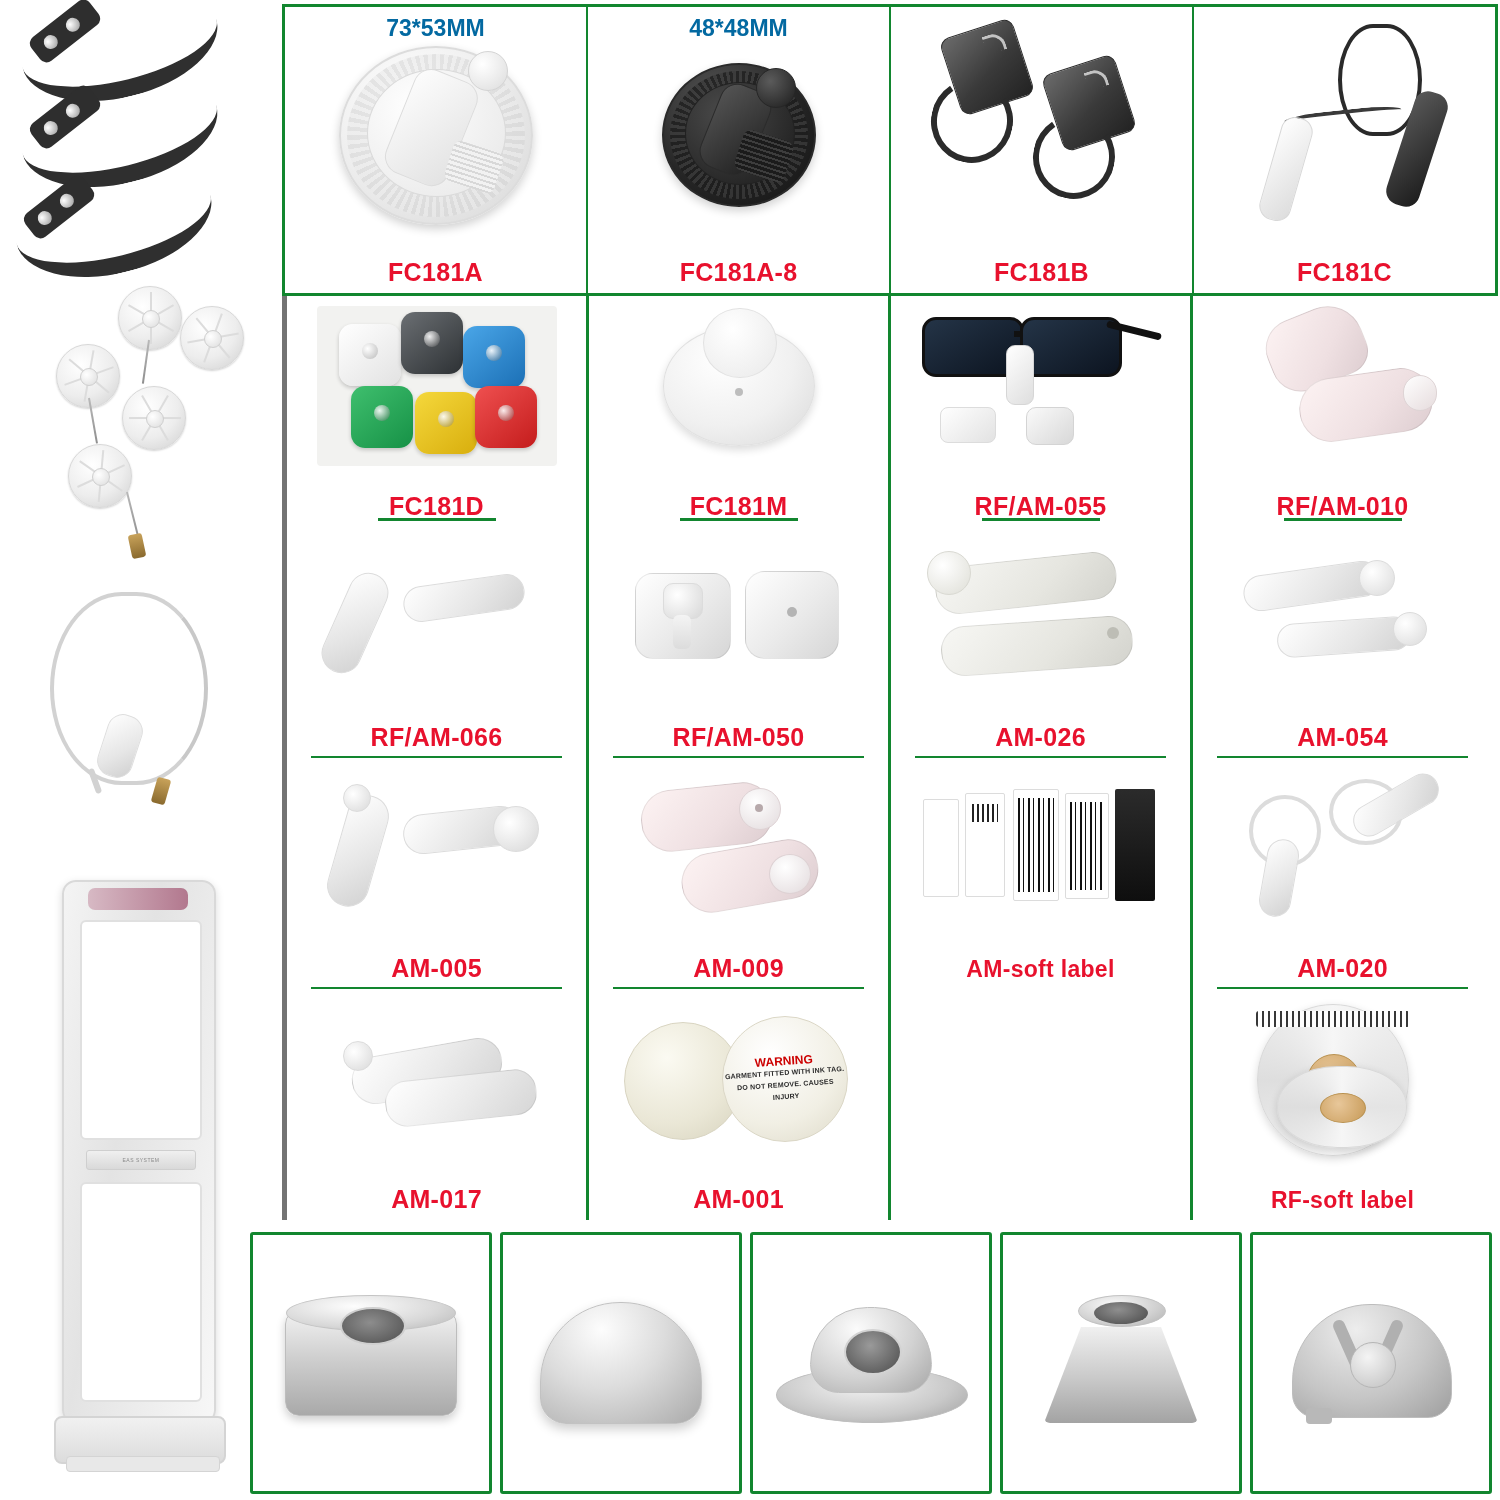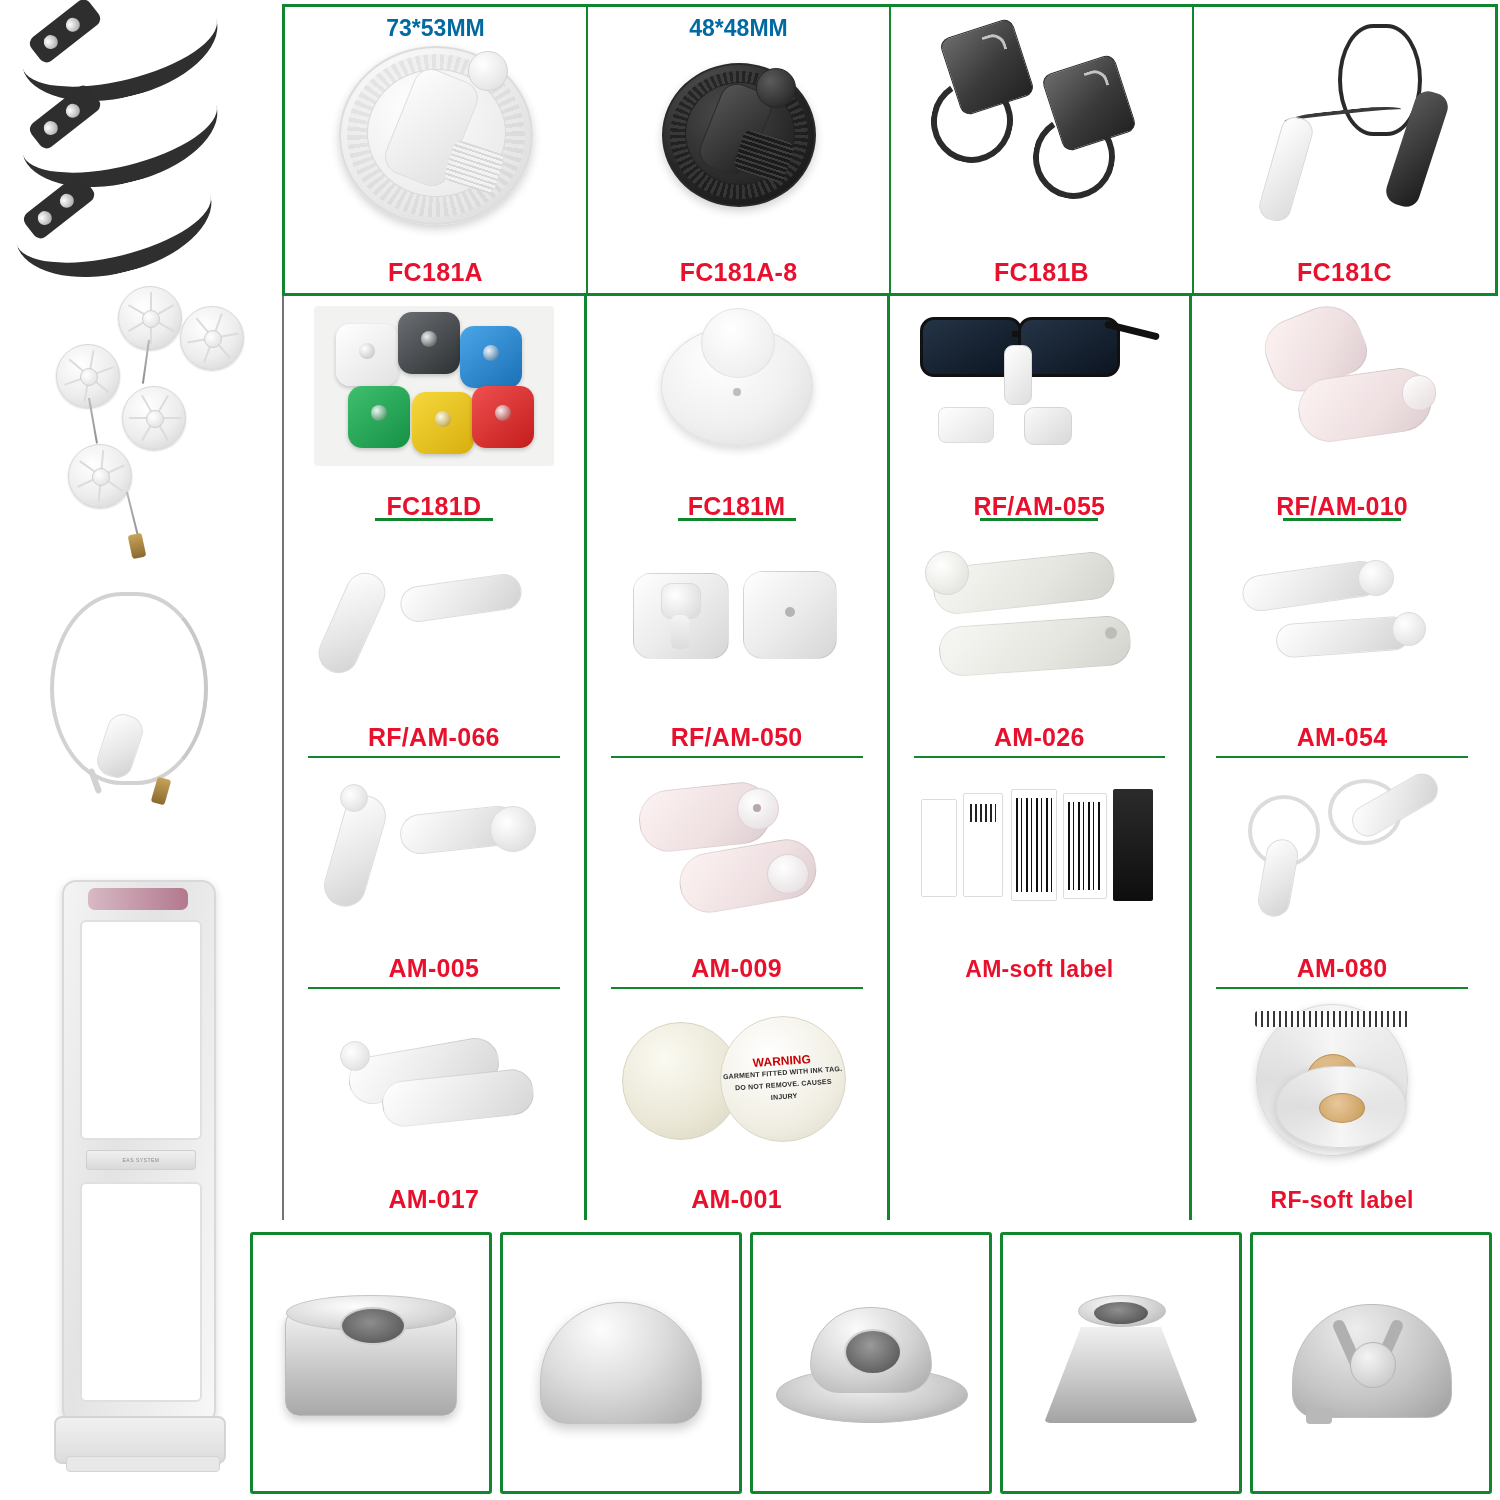--- a/index.html
+++ b/index.html
@@ -77,21 +77,21 @@
     border:3px solid #12862f;display:flex;background:#fff;
   }
   .grid-top .cell{flex:1;position:relative;border-right:2px solid #12862f;}
   .grid-top .cell:last-child{border-right:none;}
 
   .grid-mid{
     position:absolute;left:282px;top:296px;width:1210px;height:924px;display:flex;
   }
   .col{flex:1;position:relative;border-right:3px solid #12862f;}
   .col:last-child{border-right:none;}
-  .col.first{border-left:2px solid #737373;}
+  .col.first{border-left:5px solid #737373;}
   .cellm{position:relative;height:231px;}
 
   .prod{position:absolute;left:0;right:0;top:0;bottom:52px;display:flex;align-items:center;justify-content:center;}
   .cap{
     position:absolute;left:0;right:0;bottom:6px;text-align:center;
     color:#e8112d;font-weight:bold;font-size:25px;letter-spacing:.3px;
   }
   .cap.small{font-size:23px;}
   .dim{
     position:absolute;left:0;right:0;top:8px;text-align:center;color:#0369a1;font-weight:bold;font-size:23px;
@@ -589,21 +589,21 @@
 
       <div class="cellm">
         <div class="prod">
           <div class="obj" style="width:220px;height:150px;">
             <div style="position:absolute;left:16px;top:22px;width:64px;height:64px;border:4px solid #dcdcdc;border-radius:50%"></div>
             <div class="pill" style="left:30px;top:66px;width:30px;height:76px;transform:rotate(10deg)"></div>
             <div style="position:absolute;left:96px;top:6px;width:66px;height:58px;border:4px solid #dcdcdc;border-radius:50%"></div>
             <div class="pill" style="left:116px;top:16px;width:92px;height:30px;transform:rotate(-30deg)"></div>
           </div>
         </div>
-        <div class="cap">AM-080</div>
+        <div class="cap">AM-020</div>
         <div class="divline"></div>
       </div>
 
       <div class="cellm">
         <div class="prod">
           <div class="obj" style="width:220px;height:150px;">
             <div class="roll" style="left:24px;top:0;">
                 <div class="strip"></div>
                 <div class="hole"></div>
               </div>

